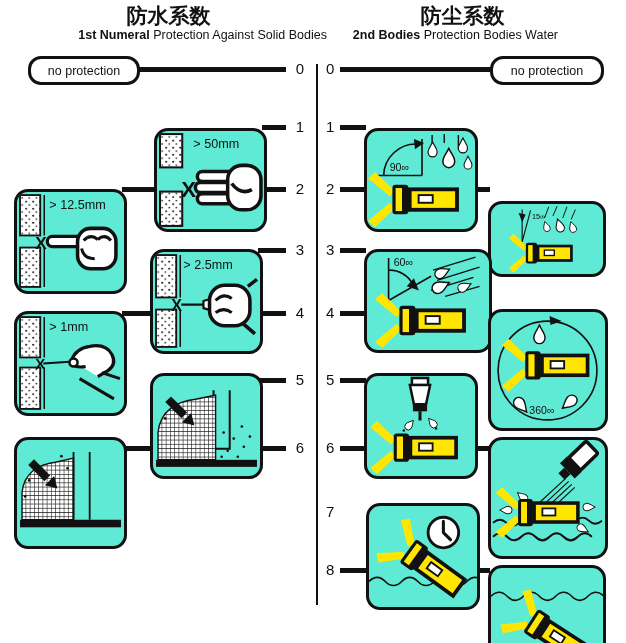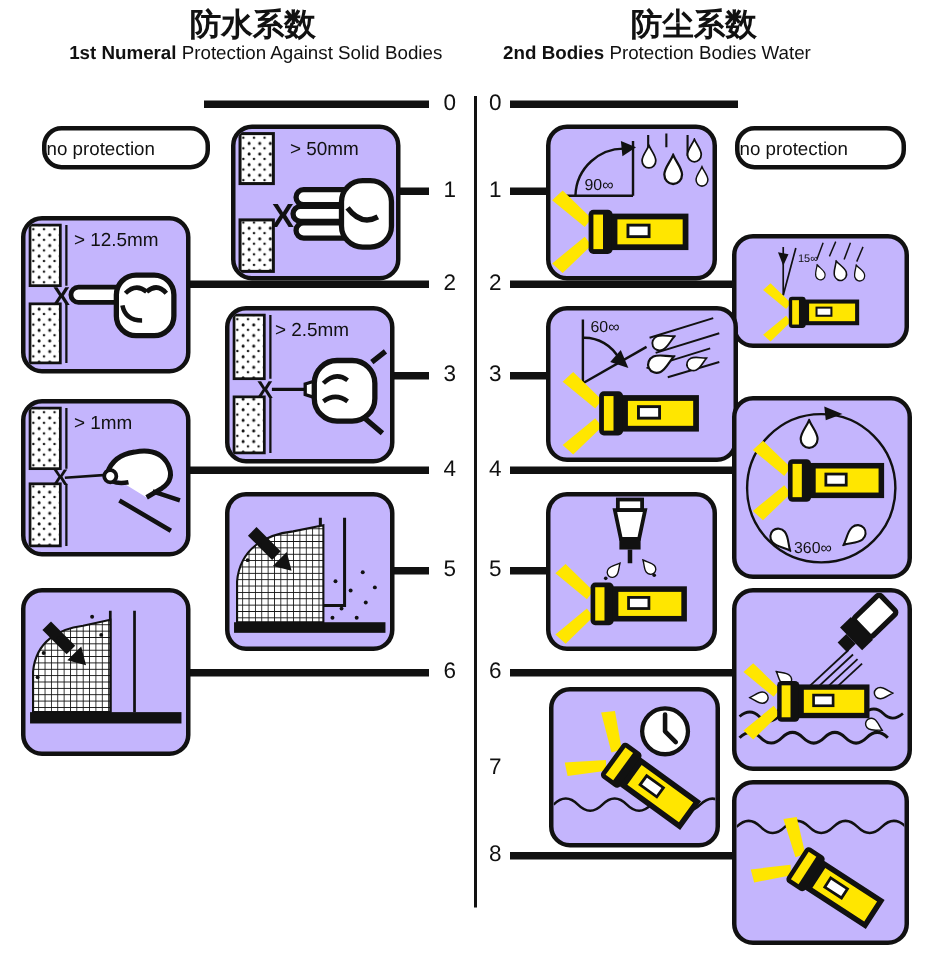--- a/index.html
+++ b/index.html
@@ -1,24 +1,24 @@
 <!DOCTYPE html>
 <html><head>
 <meta charset="utf-8">
 <style>
   html,body{margin:0;padding:0;background:#fff;}
   .stage{position:relative;width:626px;height:643px;background:#fff;color:#111;
          font-family:"Liberation Sans",sans-serif;overflow:hidden;}
   .title{position:absolute;font-size:21px;font-weight:bold;text-align:center;white-space:nowrap;}
-  .subtitle{position:absolute;font-size:12.5px;text-align:center;white-space:nowrap;}
+  .subtitle{position:absolute;font-size:12.5px;text-align:right;white-space:nowrap;}
   .subtitle b{font-weight:bold;}
   .npbox{position:absolute;box-sizing:border-box;border:3px solid #111;border-radius:13px;
-         background:#fff;display:flex;align-items:center;justify-content:flex-start;font-size:12.5px;margin-top:28px;}
+         background:#fff;display:flex;align-items:center;justify-content:center;font-size:12.5px;}
   .pbox{position:absolute;box-sizing:border-box;border:3.5px solid #111;border-radius:14px;
-        background:#c4b5fd;overflow:hidden;}
+        background:#5eead4;overflow:hidden;margin-top:45px;}
   .pbox svg{display:block;width:100%;height:100%;}
   .hline{position:absolute;height:5px;background:#111;}
   .vdiv{position:absolute;width:2px;background:#111;}
   .num{position:absolute;font-size:15px;line-height:18px;width:20px;}
   .numL{text-align:right;}
   .numR{text-align:left;}
   svg text{font-family:"Liberation Sans",sans-serif;fill:#111;}
 </style>
 </head>
 <body>

